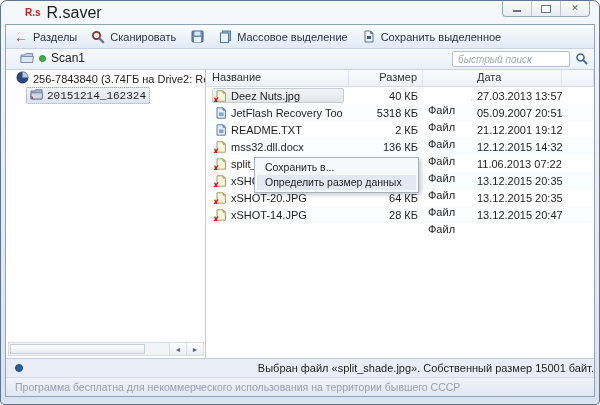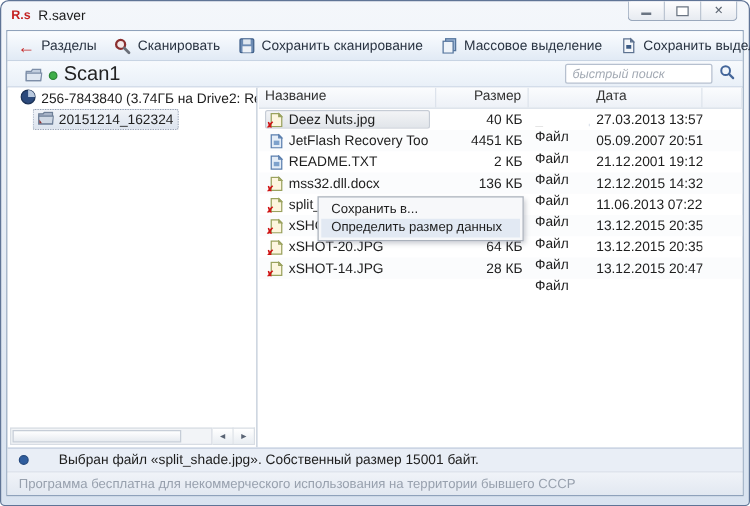--- a/index.html
+++ b/index.html
@@ -1,23 +1,23 @@
 <!DOCTYPE html>
 <html><head>
 <meta charset="utf-8">
 <style>
   html,body{margin:0;padding:0}
   body{width:600px;height:405px;position:relative;overflow:hidden;
        font-family:"Liberation Sans",sans-serif;background:#ffffff;}
   .window{position:absolute;inset:0;box-sizing:border-box;border:1px solid #5f7496;
           border-radius:7px 7px 4px 4px;background:linear-gradient(180deg,#f4f7fb,#d9e3f0);}
   
-  .titlebar{position:absolute;left:0;top:0;right:0;height:23px;display:flex;align-items:center;padding-left:8px;}
+  .titlebar{position:absolute;left:16px;top:0;right:0;height:23px;display:flex;align-items:center;padding-left:8px;}
   .title-logo{font-size:10px;font-weight:bold;color:#c42222;margin-right:6px;letter-spacing:0;}
-  .title-text{font-size:11px;color:#1c1c1c;}
+  .title-text{font-size:16px;color:#1c1c1c;}
   .winbtns{position:absolute;top:0;right:9px;display:flex;border:1px solid #9aa8bc;border-top:none;
            border-radius:0 0 4px 4px;overflow:hidden;background:linear-gradient(#fdfdfe,#e7ebf1);}
   .winbtn{width:28px;height:15px;display:flex;align-items:center;justify-content:center;
           border-left:1px solid #bcc5d2;cursor:default;}
   .winbtn:first-child{border-left:none;}
   .g-min{width:8px;height:2px;background:#6a7482;margin-top:5px;}
   .g-max{width:8px;height:6px;border:1px solid #6a7482;background:#fff;}
   .g-close{font-size:9px;color:#5d6673;line-height:9px;}
   
   .content{position:absolute;left:4px;right:4px;top:23px;bottom:7px;box-sizing:border-box;
@@ -25,34 +25,34 @@
   
   .toolbar{position:absolute;left:0;right:0;top:0;height:24px;box-sizing:border-box;
            background:linear-gradient(#fbfdff,#e1eaf5);border-bottom:1px solid #c8d4e3;
            display:flex;align-items:center;padding-left:8px;gap:14px;}
   .tb-item{display:flex;align-items:center;gap:5px;font-size:11px;color:#2a3442;cursor:default;white-space:nowrap;}
   .tb-ic{display:inline-flex;width:14px;height:14px;align-items:center;justify-content:center;}
   .back-glyph{color:#c52b2b;font-weight:bold;font-size:14px;line-height:12px;}
   
   .scanrow{position:absolute;left:0;right:0;top:24px;height:21px;box-sizing:border-box;
            background:linear-gradient(#f7fafd,#e9f0f8);border-bottom:1px solid #c8d4e3;}
-  .scan-tab{position:absolute;left:14px;top:2px;display:flex;align-items:center;gap:5px;font-size:16px;color:#222;}
+  .scan-tab{position:absolute;left:14px;top:2px;display:flex;align-items:center;gap:5px;font-size:12px;color:#222;}
   .dot{width:7px;height:7px;border-radius:50%;background:#3fae49;border:1px solid #2c8536;box-sizing:border-box;}
   .search-box{position:absolute;right:24px;top:2px;width:118px;height:16px;box-sizing:border-box;
               border:1px solid #b6c0cf;border-radius:2px;background:#fff;font-size:10px;
               font-family:"Liberation Sans",sans-serif;padding:0 5px;color:#333;}
   .search-box::placeholder{font-style:italic;color:#a3aab4;}
   .search-btn{position:absolute;right:5px;top:3px;width:16px;height:15px;display:flex;align-items:center;justify-content:center;cursor:pointer;}
   
   .main{position:absolute;left:0;right:0;top:45px;bottom:38px;overflow:hidden;}
   .tree-panel{position:absolute;left:0;top:0;bottom:0;width:200px;box-sizing:border-box;
               border-right:1px solid #c0cad8;background:#fff;overflow:hidden;}
   .tree-item{display:flex;align-items:center;height:17px;font-size:11px;color:#1e1e1e;white-space:nowrap;cursor:default;}
   .tree-inner{display:inline-flex;align-items:center;gap:4px;padding:0 3px;height:15px;border:1px dotted transparent;border-radius:2px;}
-  .tree-inner.sel{background:linear-gradient(#f0f3f8,#dde4ee);border:1px dotted #96a1b3;}
+  .tree-inner.sel{background:linear-gradient(#f0f3f8,#dde4ee);border:1px dotted #96a1b3;font-family:Liberation Mono, monospace;}
   .hscroll{position:absolute;left:2px;bottom:2px;width:196px;height:14px;display:flex;}
   .hs-track{flex:1;border:1px solid #d8dde4;background:#f2f4f7;position:relative;}
   .hs-thumb{position:absolute;left:1px;top:1px;bottom:1px;width:135px;background:linear-gradient(#ffffff,#e7ebf0);border:1px solid #c6cdd7;box-sizing:border-box;}
   .hs-btn{width:16px;border:1px solid #d8dde4;border-left:none;background:linear-gradient(#ffffff,#e9edf2);
           display:flex;align-items:center;justify-content:center;font-size:7px;color:#5a6474;cursor:pointer;}
   
   .list-panel{position:absolute;left:201px;right:0;top:0;bottom:0;background:#fff;overflow:hidden;}
   .list-header{display:flex;height:17px;box-sizing:border-box;background:linear-gradient(#fbfcfe,#edf1f7);
                border-bottom:1px solid #d4dce6;font-size:11px;color:#333;}
   .hcol{box-sizing:border-box;padding:1px 5px;border-right:1px solid #dde3ec;overflow:hidden;white-space:nowrap;cursor:default;}
@@ -69,22 +69,22 @@
   .name-box.sel{background:linear-gradient(#f3f4f6,#e1e5ea);border:1px solid #c6ccd5;}
   .fico{position:relative;width:12px;height:12px;flex:0 0 12px;}
   .fico .delx{position:absolute;left:-3px;bottom:-4px;font-size:9px;font-weight:bold;color:#cf1212;line-height:9px;}
   
   .context-menu{position:absolute;left:253px;top:156px;z-index:20;background:#f7f8fa;
                 border:1px solid #aab1bb;box-shadow:2px 2px 4px rgba(60,70,90,.28);padding:2px;}
   .menu-item{font-size:10.5px;color:#1e1e1e;white-space:nowrap;padding:1px 14px 2px 8px;cursor:pointer;}
   .menu-item.hl{background:#e2e9f3;}
   
   .statusbar{position:absolute;left:0;right:0;bottom:19px;height:19px;box-sizing:border-box;
-             background:#e9eef6;border-top:1px solid #c2cdde;display:flex;align-items:center;gap:24px;
-             padding-left:9px;font-size:11px;color:#1e1e1e;}
+             background:#e9eef6;border-top:1px solid #c2cdde;display:flex;align-items:center;gap:6px;
+             padding-left:9px;font-size:11px;color:#1e1e1e;justify-content:space-between;}
   .status-dot{width:8px;height:8px;border-radius:50%;background:#2f5d9e;border:1px solid #24497e;box-sizing:border-box;}
   .bottombar{position:absolute;left:0;right:0;bottom:0;height:19px;box-sizing:border-box;
              background:linear-gradient(#f0f3f8,#e2e8f1);border-top:1px solid #d6dde8;
              display:flex;align-items:center;padding-left:9px;font-size:10.5px;color:#98a1ae;}
 </style>
 </head>
 <body>
 
 <div class="window">
 
@@ -124,21 +124,20 @@
           <span>Сканировать</span>
         </div>
         <div class="tb-item">
           <span class="tb-ic">
             <svg width="13" height="13" viewBox="0 0 13 13">
               <rect x="1" y="1" width="11" height="11" rx="1" fill="#6d8cb4" stroke="#41608a"></rect>
               <rect x="3.5" y="1.5" width="6" height="4" fill="#dfe7f0"></rect>
               <rect x="3" y="7" width="7" height="5" fill="#eef2f7"></rect>
             </svg>
           </span>
-          <span>Сохранить сканирование</span>
         </div>
         <div class="tb-item">
           <span class="tb-ic">
             <svg width="13" height="13" viewBox="0 0 13 13">
               <rect x="3.5" y="1" width="8" height="9.5" fill="#9db7d6" stroke="#54749c"></rect>
               <rect x="1.5" y="3" width="8" height="9.5" fill="#eef3f9" stroke="#54749c"></rect>
             </svg>
           </span>
           <span>Массовое выделение</span>
         </div>
@@ -237,21 +236,21 @@
               <div class="cell c-name">
                 <span class="name-box">
                   <span class="fico"><svg width="12" height="12" viewBox="0 0 12 12">
                       <path d="M2 0.8 L8 0.8 L10.4 3.2 L10.4 11.2 L2 11.2 Z" fill="#e4edf7" stroke="#5b7fae"></path>
                       <path d="M8 0.8 L8 3.2 L10.4 3.2 Z" fill="#b7cbe2" stroke="#5b7fae"></path>
                       <rect x="4" y="5.5" width="4.5" height="3.5" fill="#7ea2cc"></rect>
                     </svg></span>
                   <span>JetFlash Recovery Tool v1.0.12.exe</span>
                 </span>
               </div>
-              <div class="cell c-size">4451 КБ</div>
+              <div class="cell c-size">5318 КБ</div>
               <div class="cell c-type">Файл</div>
               <div class="cell c-date">05.09.2007 20:51:48</div>
               <div class="cell c-extra"></div>
             </div>
             <div class="file-row">
               <div class="cell c-name">
                 <span class="name-box">
                   <span class="fico"><svg width="12" height="12" viewBox="0 0 12 12">
                       <path d="M2 0.8 L8 0.8 L10.4 3.2 L10.4 11.2 L2 11.2 Z" fill="#e4edf7" stroke="#5b7fae"></path>
                       <path d="M8 0.8 L8 3.2 L10.4 3.2 Z" fill="#b7cbe2" stroke="#5b7fae"></path>

